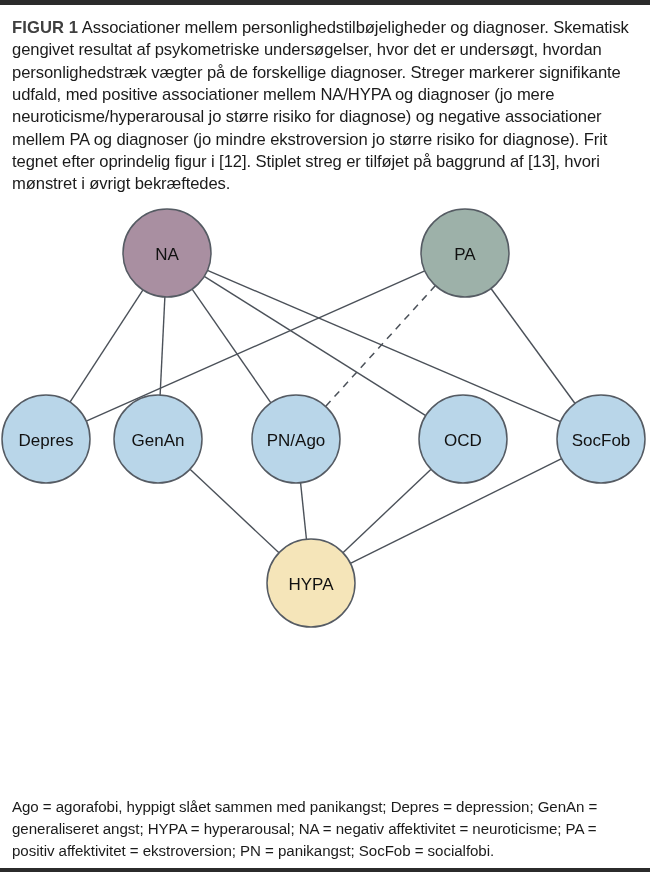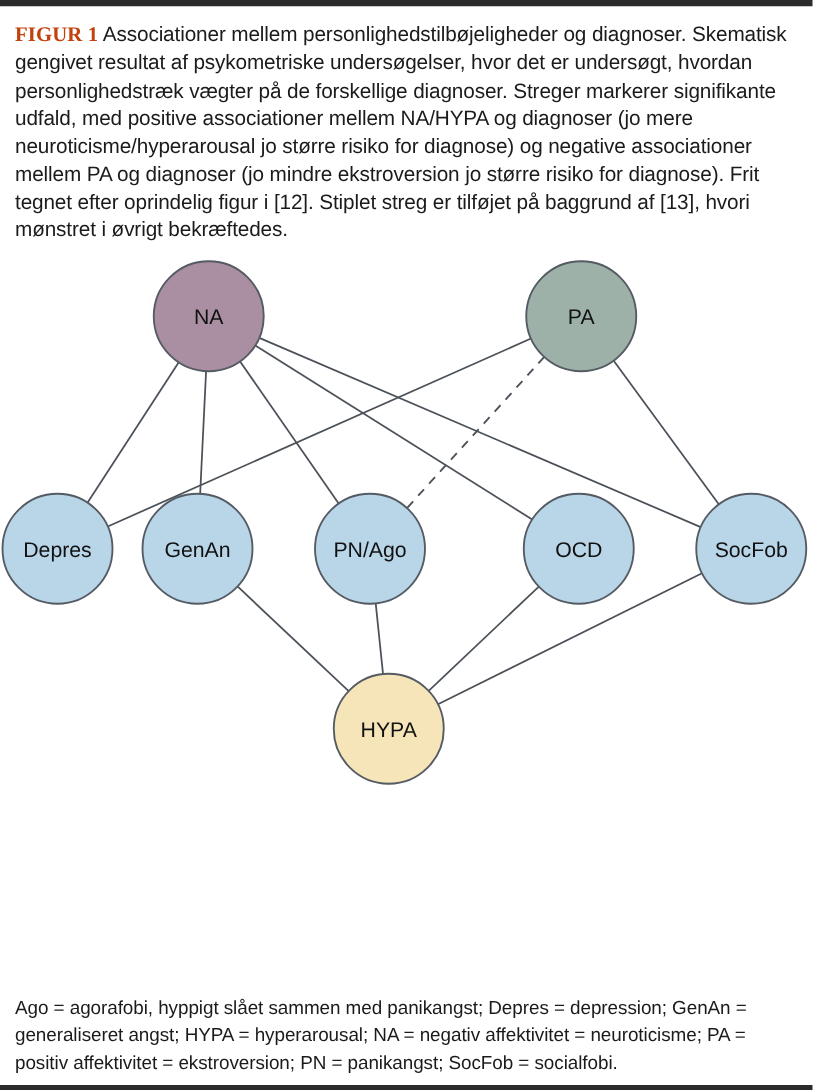--- a/index.html
+++ b/index.html
@@ -24,23 +24,22 @@
   .caption{
     padding:12px 12px 0 12px;
     font-size:16.6px;
     line-height:1.345;
     color:#1b1b1b;
     letter-spacing:-0.1px;
     flex:0 0 auto;
   }
   .caption .figlabel{
     font-weight:bold;
-    color:#c2410c;
+    color:#404040;
     letter-spacing:0.1px;
-    font-family:Liberation Serif, serif;
   }
   .diagram-wrap{
     flex:1 1 auto;
     position:relative;
     min-height:0;
     text-decoration:underline;
   }
   .diagram{
     position:absolute;
     left:0;top:0;

